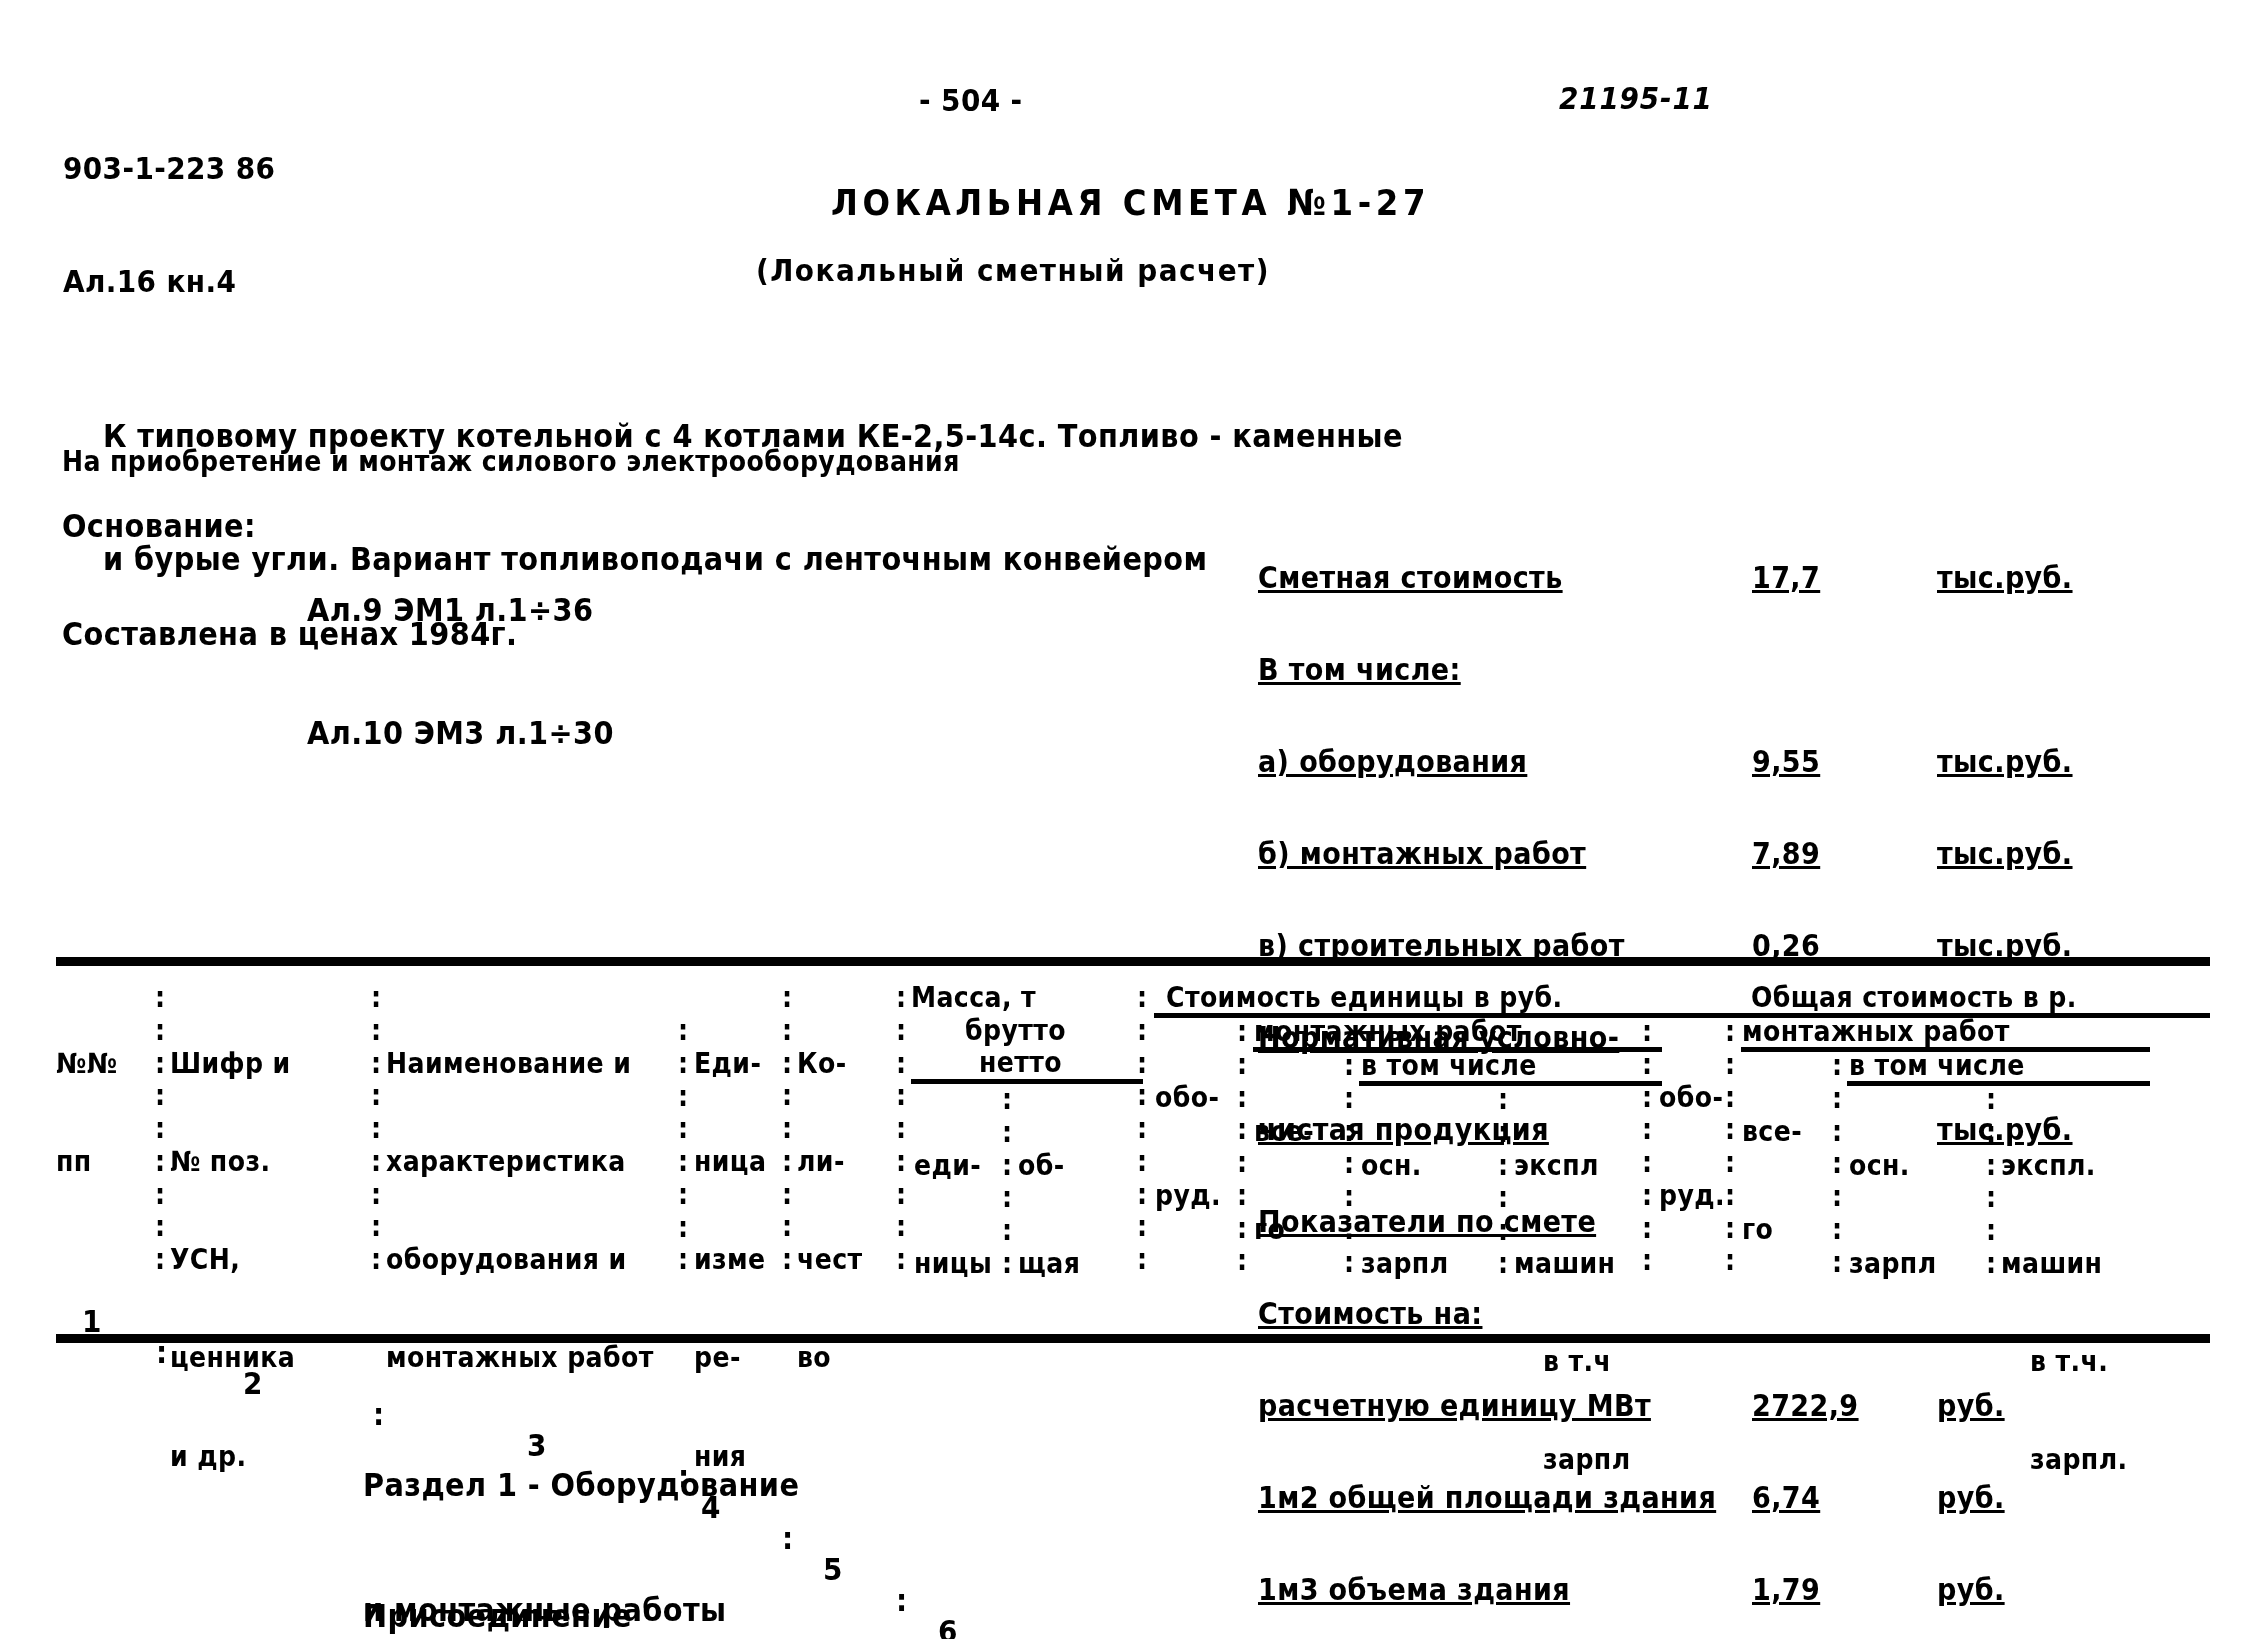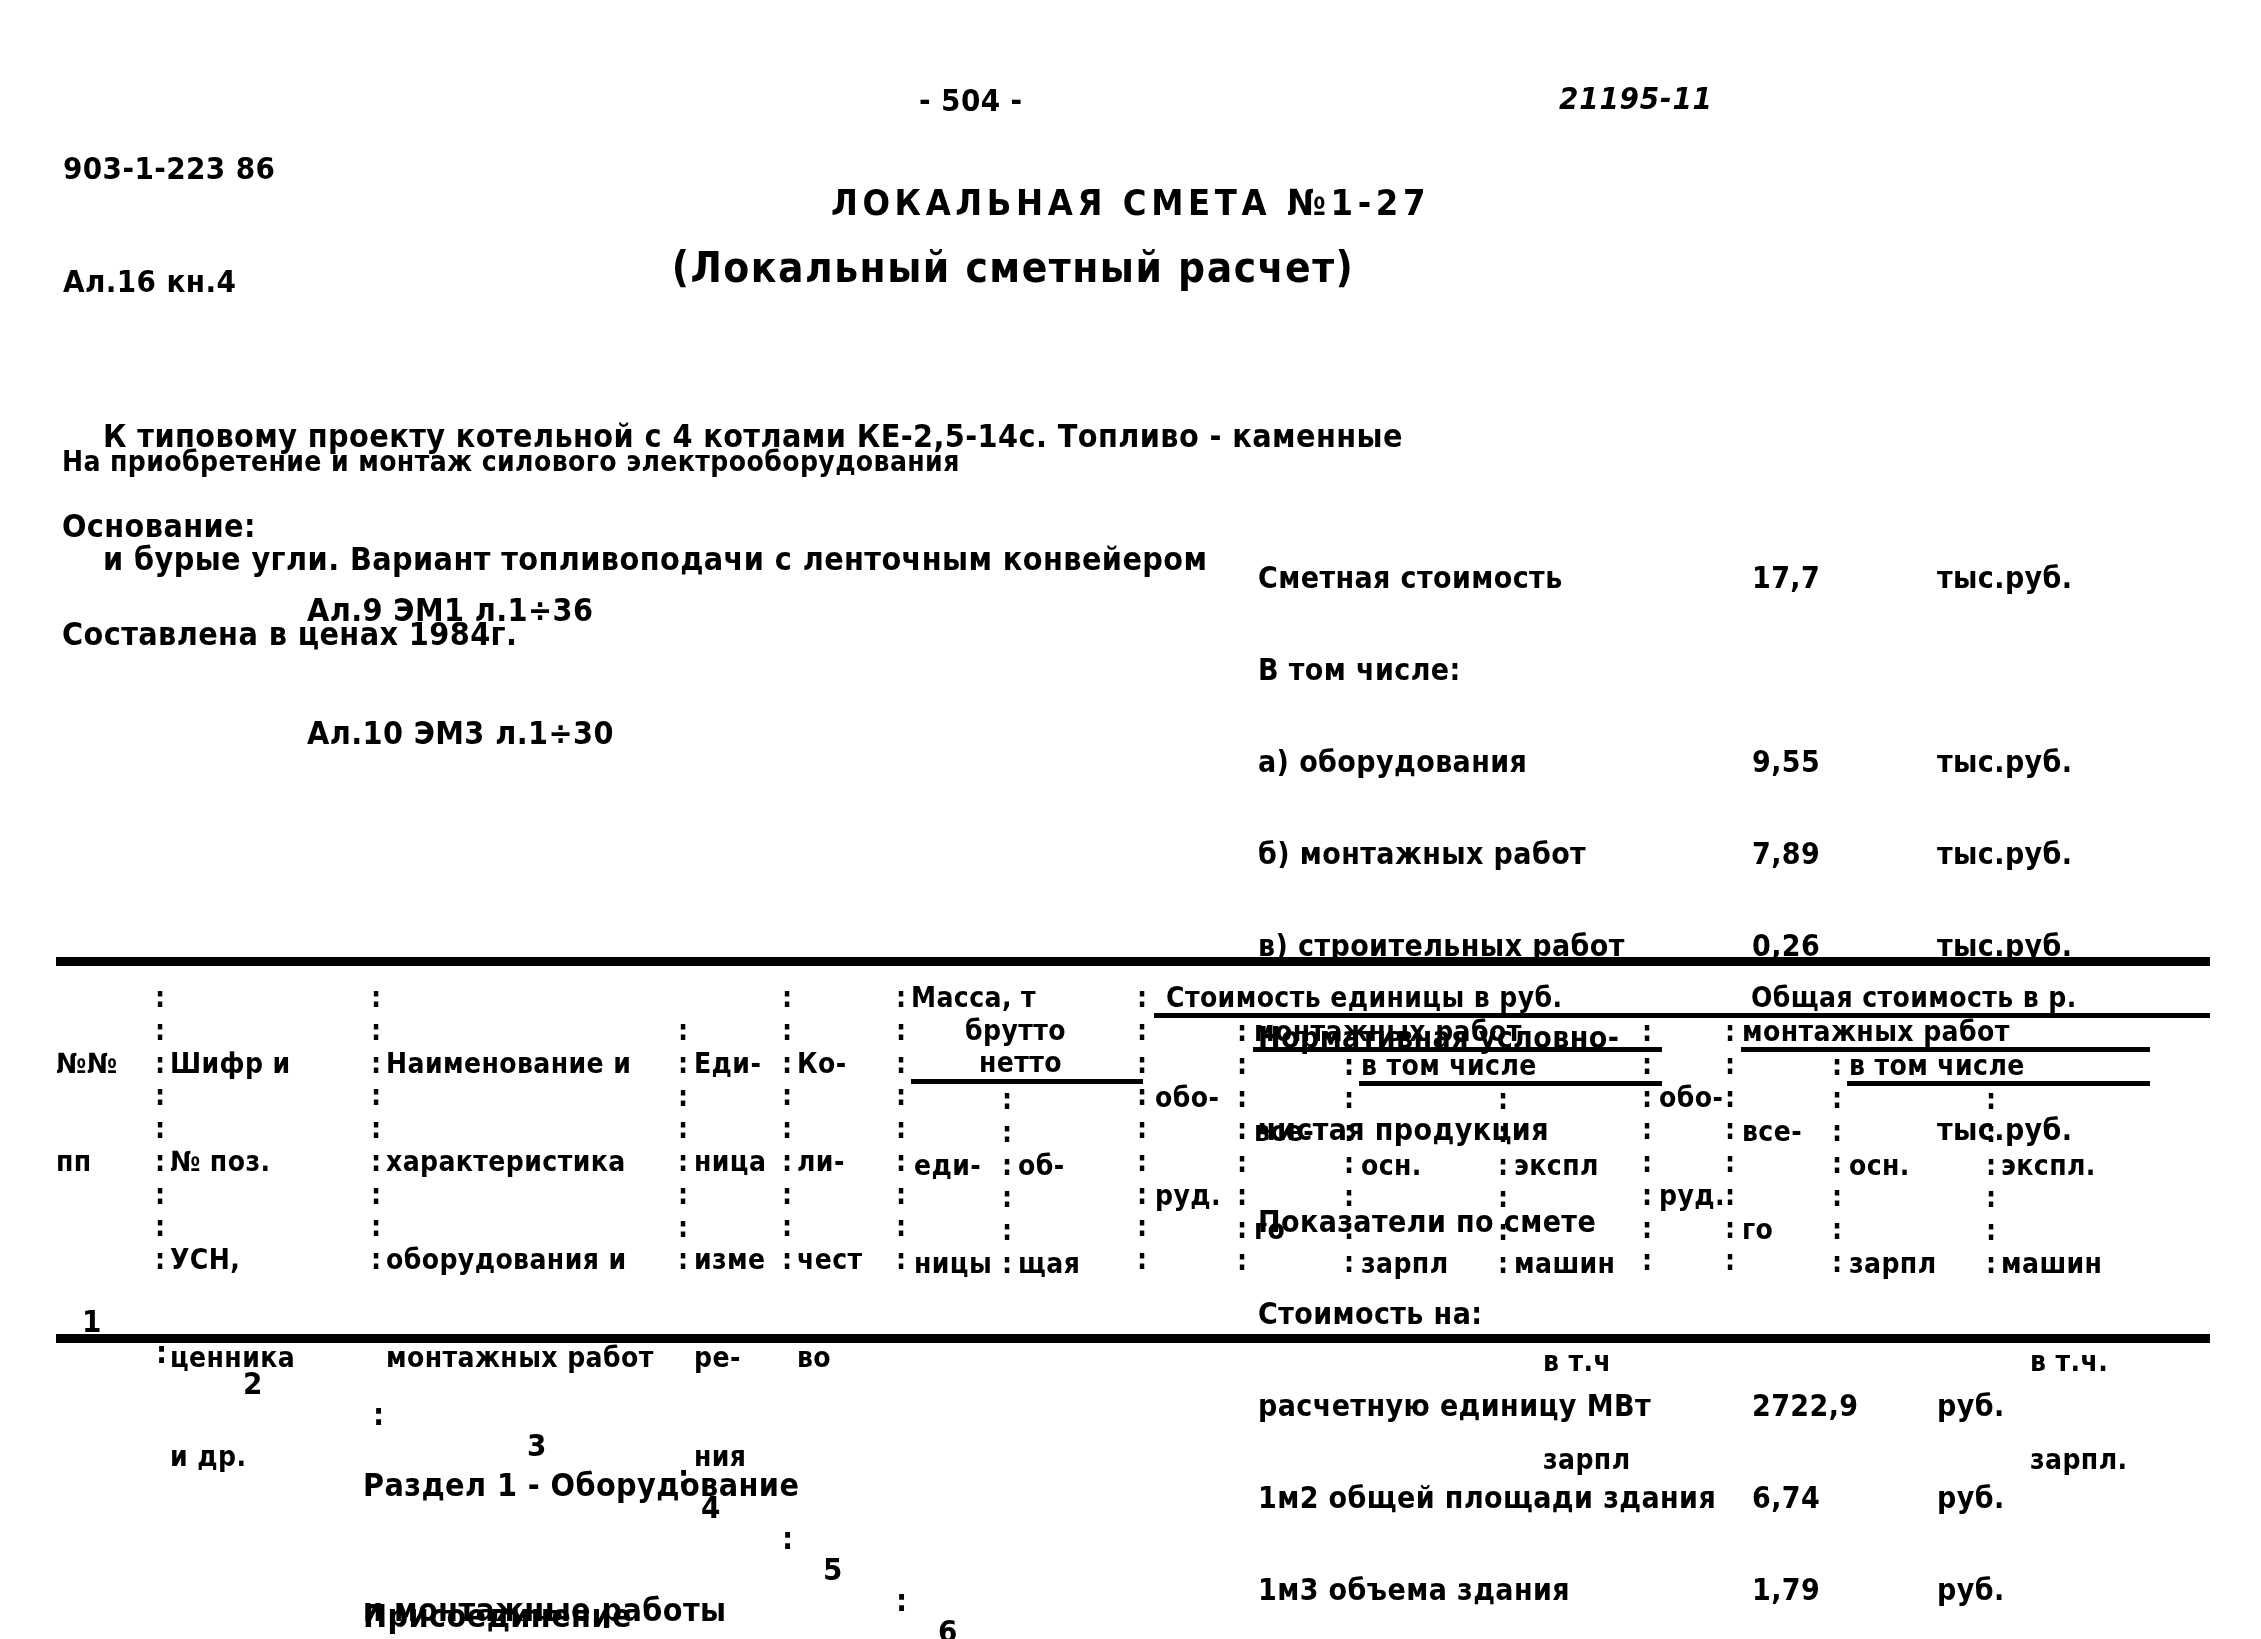--- a/index.html
+++ b/index.html
@@ -52,24 +52,24 @@
 
   
   #title-main {
     left: 0; top: 185px;
     width: 2261px;
     text-align: center;
     font-size: 36px;
     letter-spacing: 4.6px;
   }
   #title-sub {
-    left: 0; top: 247px;
+    left: 0; top: 255px;
     width: 2026px;
     text-align: center;
-    font-size: 42px;
+    font-size: 31px;
     letter-spacing: 1.5px;
   }
 
   
   #project-desc {
     left: 62px; top: 334px;
     font-size: 32px;
     line-height: 1.28;
     margin-left: 41px;
   }
@@ -93,20 +93,21 @@
 
   
   #summary {
     left: 1258px; top: 503px;
     font-size: 30px;
   }
   #summary .srow {
     display: flex;
     align-items: flex-start;
     height: 32px;
+    text-decoration: underline;
   }
   #summary .s-label { width: 494px; white-space: pre; }
   #summary .s-val   { width: 185px; white-space: pre; }
   #summary .s-unit  { width: 201px; white-space: pre; }
 
   
   .rule {
     position: absolute;
     left: 56px;
     width: 2154px;

